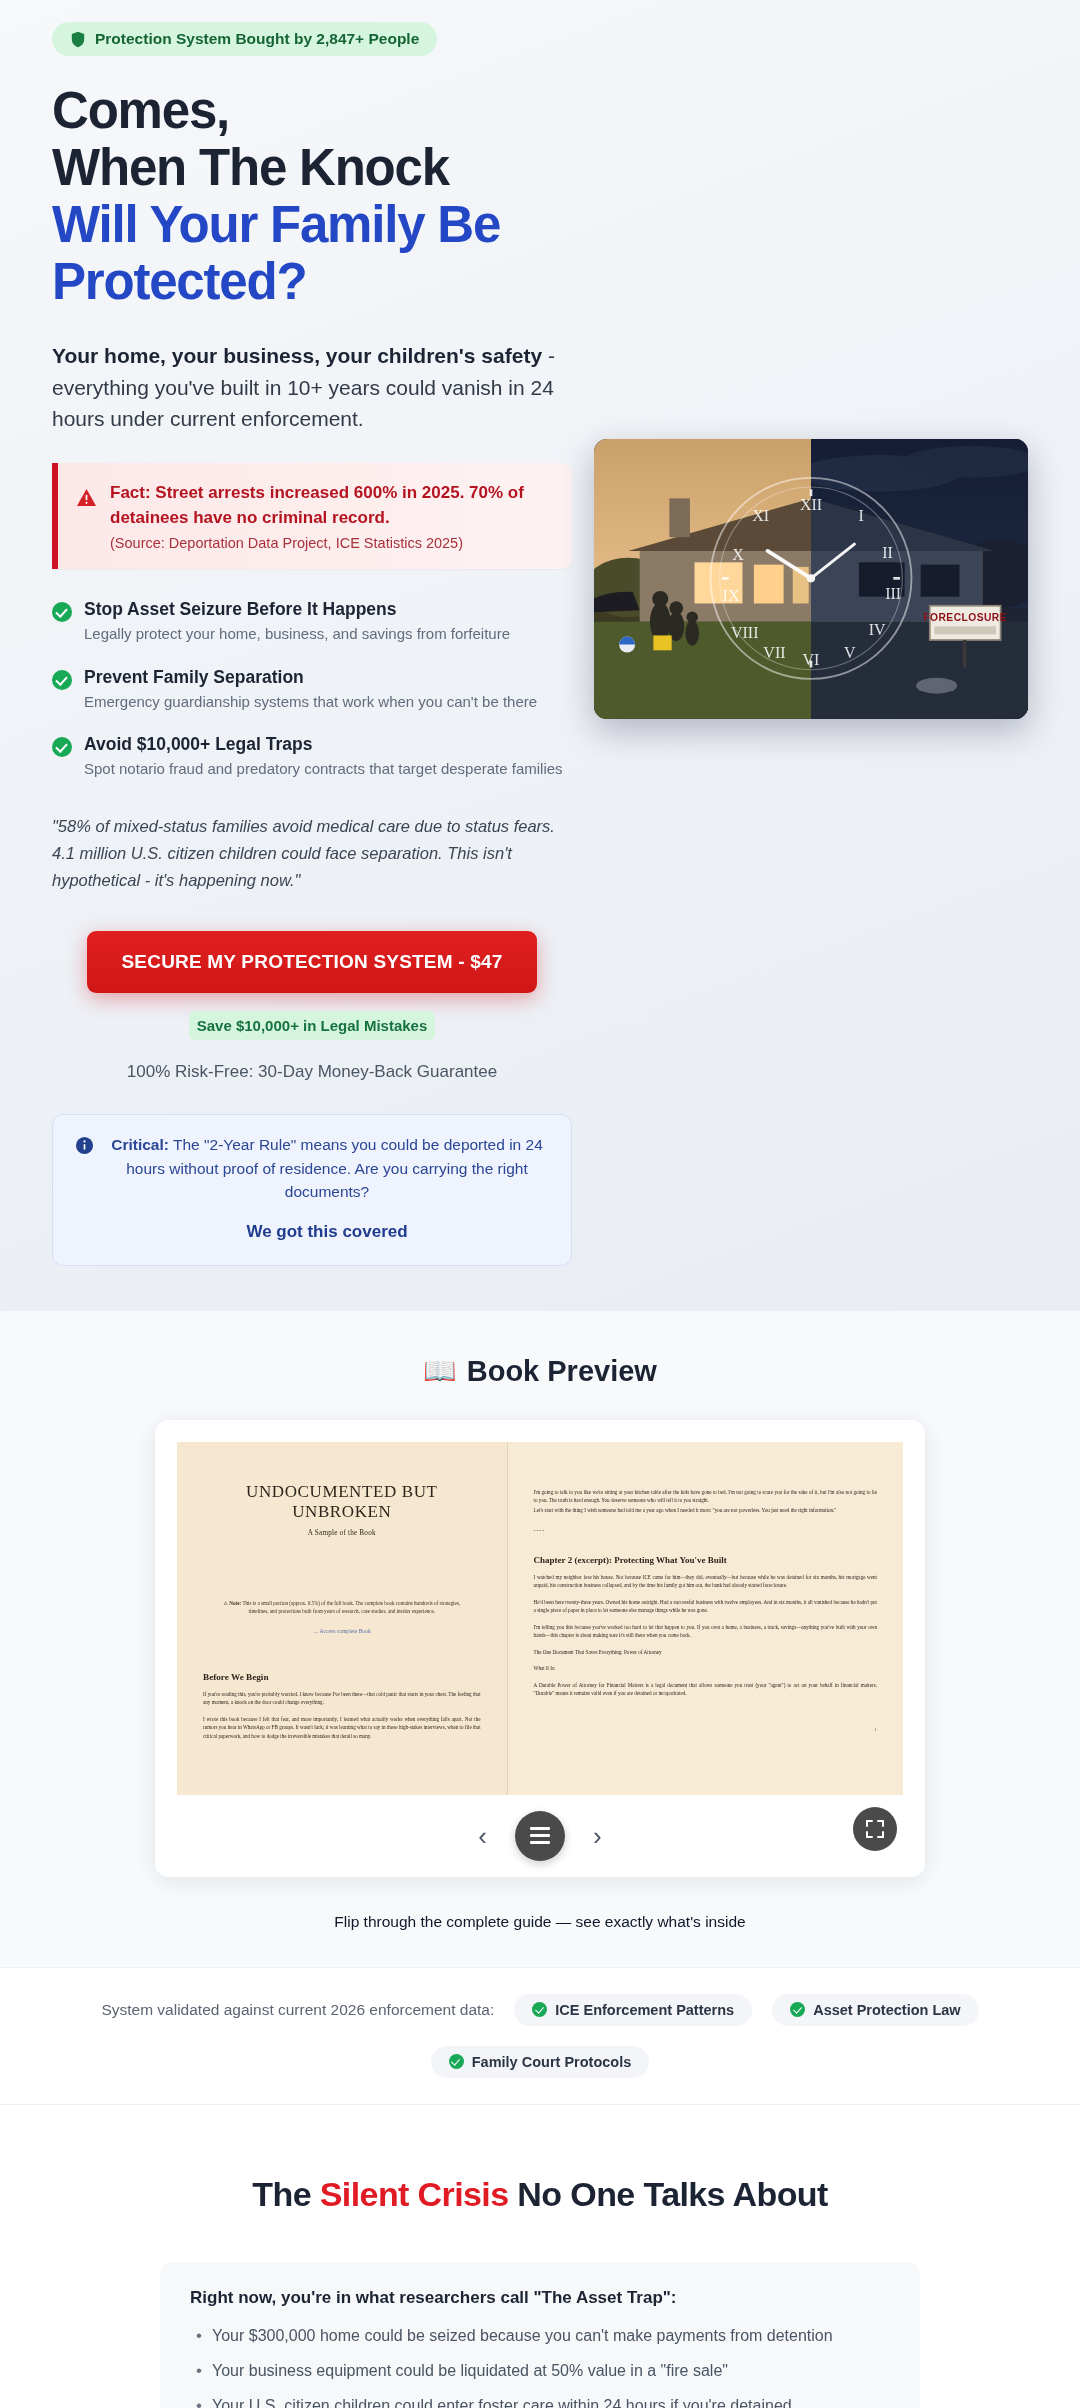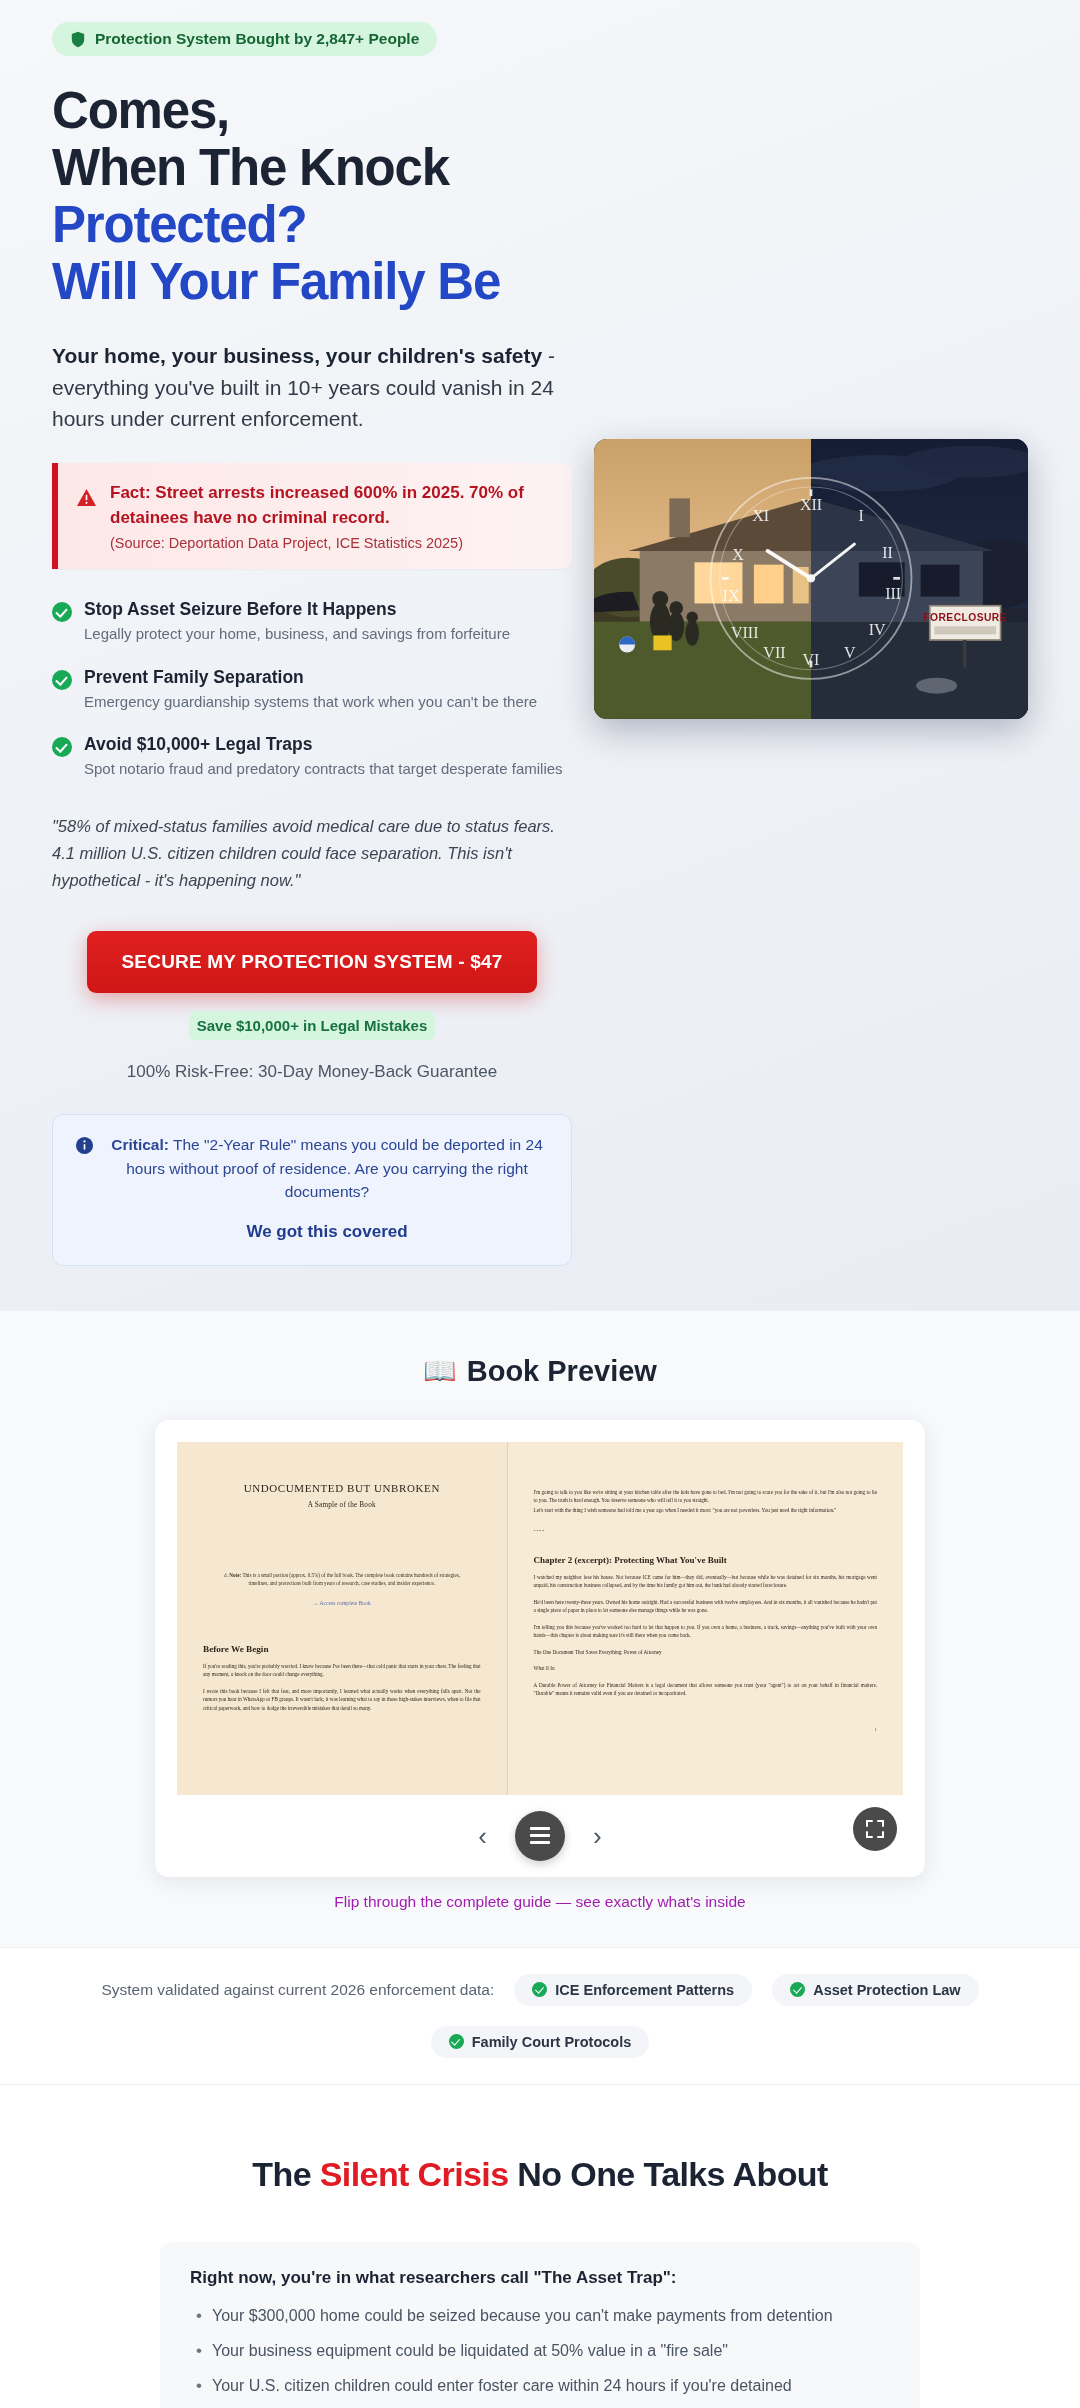--- a/index.html
+++ b/index.html
@@ -169,21 +169,21 @@
     background: #f6e8d0;
     padding: 20px 26px;
     overflow: hidden;
     text-align: left;
     color: #2e261c;
     font-family: "Liberation Serif", serif;
   }
   .page-left { width: 45.4%; }
   .page-right { width: 54.6%; background: #f7ebd6; border-left: 1px solid #e3d3b6; }
   .bk-title {
-    text-align: center; font-size: 11px; letter-spacing: .6px;
+    text-align: center; font-size: 17px; letter-spacing: .6px;
     margin-top: 20px; font-family: "Liberation Serif", serif;
   }
   .bk-sub { text-align: center; font-size: 7.2px; margin-top: 7px; letter-spacing: .2px; }
   .bk-note {
     text-align: center; font-size: 5.1px; line-height: 1.62;
     margin-top: 62px; padding: 0 18px; color: #3a3026;
   }
   .bk-note b { font-weight: 700; }
   .bk-link { text-align: center; font-size: 5.6px; margin-top: 13px; color: #5a6fae; }
   .bk-h2 { font-size: 9.2px; font-weight: 700; margin-top: 38px; }
@@ -207,21 +207,21 @@
     flex-direction: column; gap: 4px;
     box-shadow: 0 3px 10px rgba(0,0,0,.2);
   }
   .nav-menu span { display: block; width: 20px; height: 3px; background: #fff; border-radius: 1px; }
   .fs-btn {
     position: absolute; right: 6px; top: 12px;
     width: 44px; height: 44px; border-radius: 50%;
     background: #4a4a4a; border: none; cursor: pointer;
     display: flex; align-items: center; justify-content: center;
   }
-  .book-caption { margin-top: 16px; font-size: 15.5px; color: #a21caf; }
+  .book-caption { margin-top: 36px; font-size: 15.5px; color: #0f172a; }
 
   
   .valid-strip {
     background: #fff; border-top: 1px solid #eceff3; border-bottom: 1px solid #eceff3;
     padding: 26px 0; display: flex; align-items: center; justify-content: center;
     gap: 20px; flex-wrap: wrap;
   }
   .valid-label { font-size: 15.5px; color: #5b6472; }
   .valid-chip {
     display: inline-flex; align-items: center; gap: 8px;
@@ -266,22 +266,22 @@
       <svg class="shield-ico" viewBox="0 0 20 22">
           <path d="M10 1 L18 4 V11 C18 16 14.4 19.6 10 21 C5.6 19.6 2 16 2 11 V4 Z" fill="#1a7f43"></path>
         </svg>
     </span>
     <span>Protection System Bought by 2,847+ People</span>
   </div>
 
   <h1 class="hero-title">
     <span class="l1">Comes,</span>
     <span class="l1">When The Knock</span>
+    <span class="blue">Will Your Family Be</span>
     <span class="blue">Protected?</span>
-    <span class="blue">Will Your Family Be</span>
   </h1>
 
   <p class="hero-sub">
     <b>Your home, your business, your children's safety</b><span> - everything you've built in 10+ years could vanish in 24 hours under current enforcement.</span>
   </p>
 
   <div class="hero-cols">
     <div class="hero-left">
 
       <div class="fact-box">

